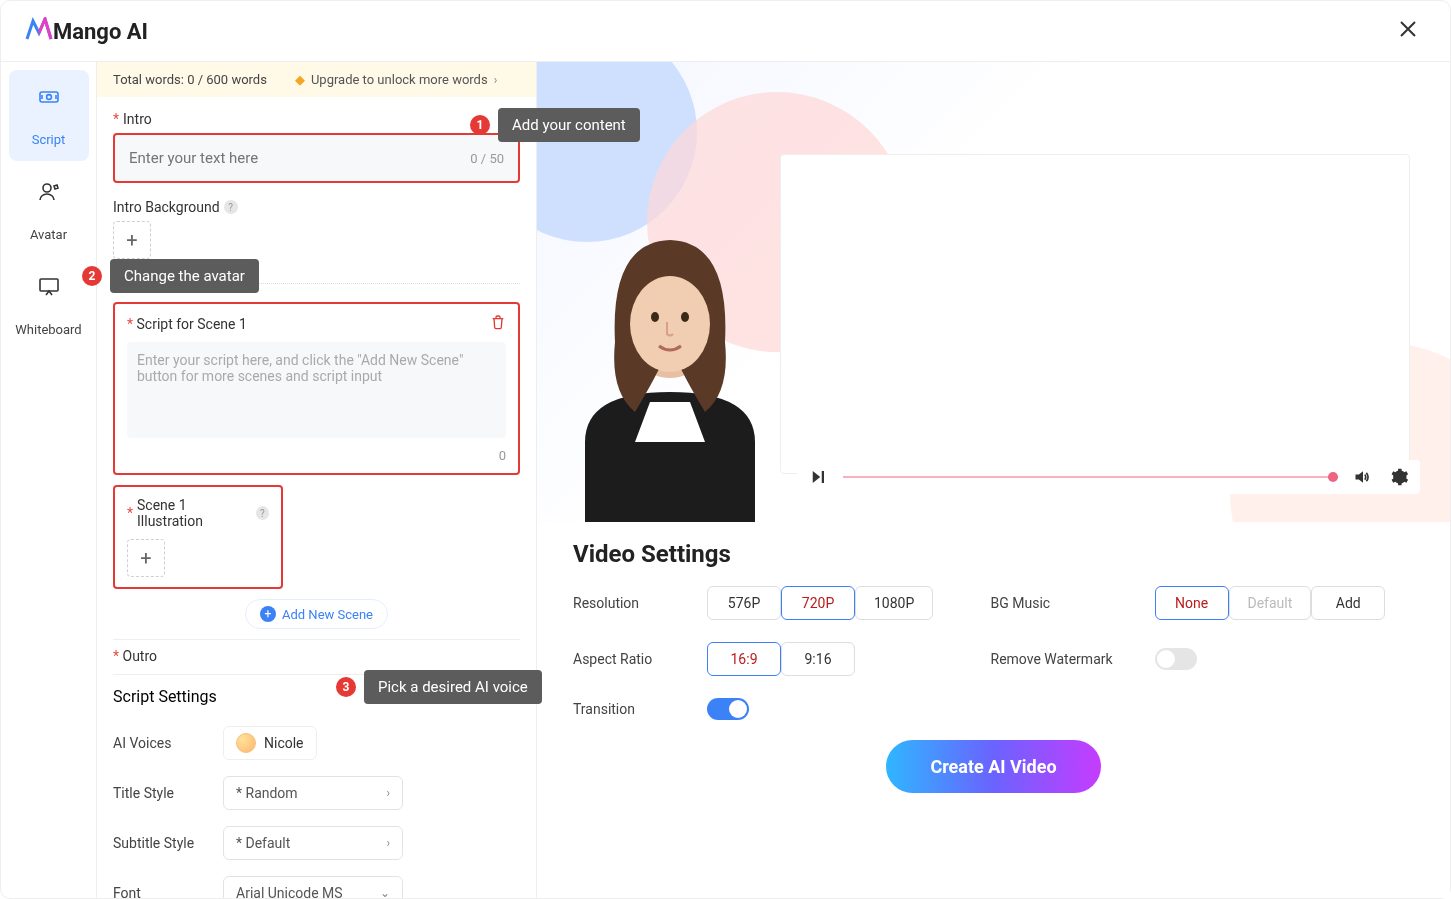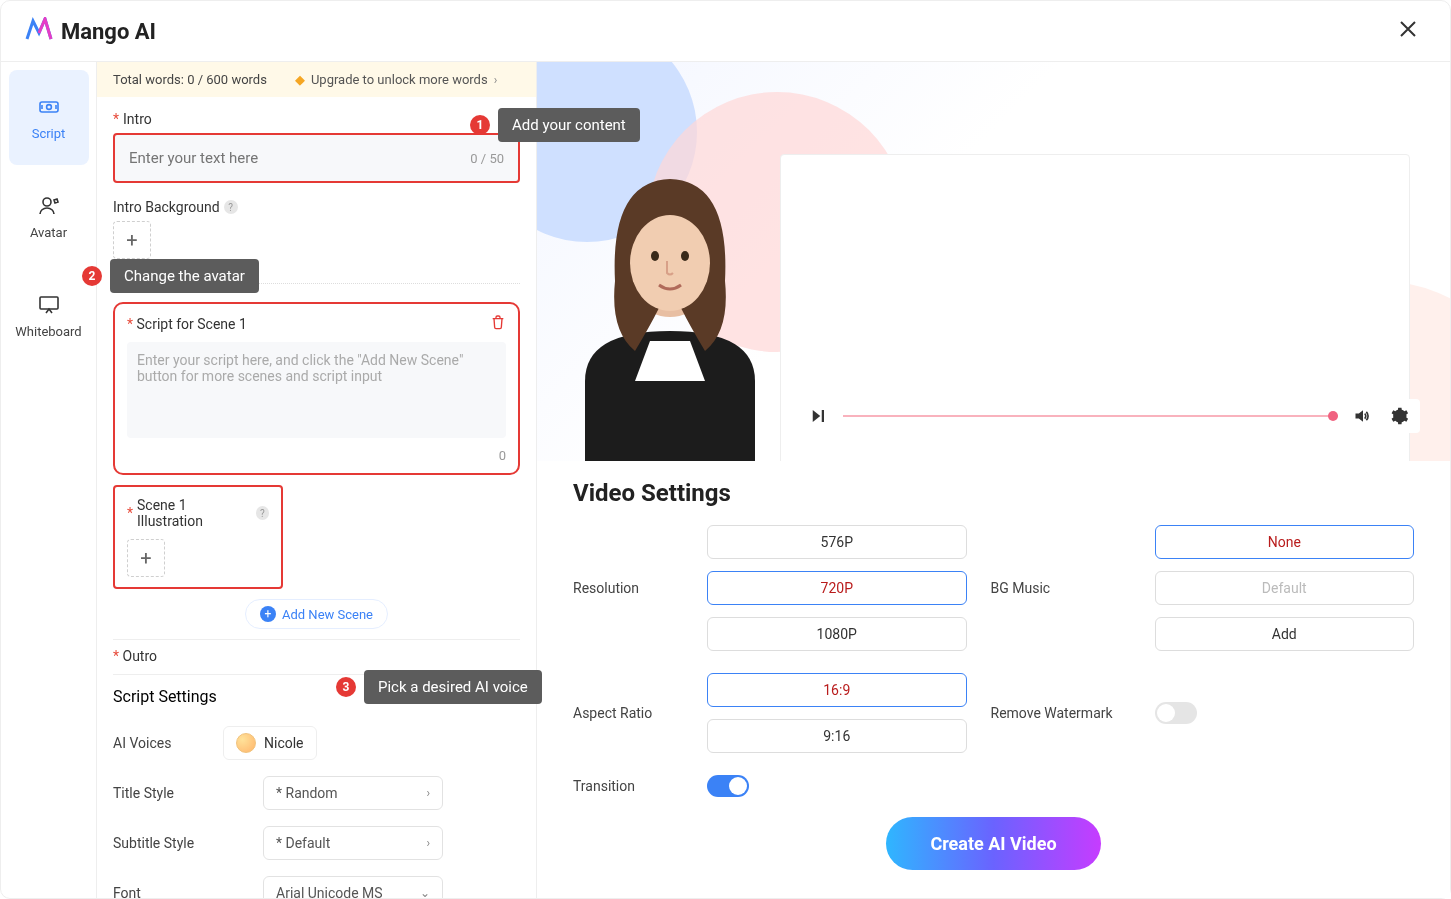--- a/index.html
+++ b/index.html
@@ -1,82 +1,82 @@
 <!DOCTYPE html>
 <html><head>
 <meta charset="utf-8">
 <style>
 * { box-sizing: border-box; margin: 0; padding: 0; font-family: -apple-system, BlinkMacSystemFont, "Segoe UI", Roboto, Arial, sans-serif; }
 body { background: #fff; width: 1451px; height: 899px; overflow: hidden; position: relative; }
 .app { display: flex; flex-direction: column; width: 100%; height: 100%; border: 1px solid #eee; border-radius: 10px; }
 
 
 .header { display: flex; align-items: center; justify-content: space-between; padding: 12px 24px; border-bottom: 1px solid #eee; }
-.logo { display: flex; align-items: center; gap: 8px; font-size: 22px; font-weight: 700; color: #222; }
+.logo { display: flex; align-items: center; font-size: 22px; font-weight: 700; color: #222; }
 .logo-mark { display: inline-block; }
 .close-x { font-size: 24px; cursor: pointer; color: #333; padding: 4px 8px; }
 
 
 .main { display: flex; flex: 1; overflow: hidden; }
 .sidebar { width: 96px; display: flex; flex-direction: column; align-items: center; padding-top: 8px; gap: 4px; border-right: 1px solid #eee; position: relative; }
-.side-item { display: flex; flex-direction: column; align-items: center; gap: 6px; padding: 24px 8px; cursor: pointer; font-size: 13px; color: #444; border-radius: 8px; width: 80px; }
+.side-item { display: flex; flex-direction: column; align-items: center; gap: 22px; padding: 14px 8px; cursor: pointer; font-size: 13px; color: #444; border-radius: 8px; width: 80px; }
 .side-item.active { background: #eaf2ff; color: #3b82f6; }
 .side-item .ico { width: 26px; height: 26px; display: flex; align-items: center; justify-content: center; }
 
 
 .left-panel { width: 440px; border-right: 1px solid #eee; display: flex; flex-direction: column; overflow: hidden; }
 .top-bar { display: flex; align-items: center; padding: 10px 16px; background: #fff9e8; font-size: 13px; color: #444; gap: 28px; }
 .top-bar .upgrade { display: flex; align-items: center; gap: 6px; color: #555; cursor: pointer; }
 .left-scroll { flex: 1; overflow-y: auto; padding: 14px 16px 20px 16px; }
 .field-label { font-size: 14px; color: #333; margin-bottom: 6px; display: flex; align-items: center; gap: 4px; }
 .req { color: #e74c3c; }
 .help-dot { width: 14px; height: 14px; border-radius: 50%; background: #e6e6e6; color: #999; font-size: 10px; display: inline-flex; align-items: center; justify-content: center; }
 .intro-input { border: 2px solid #e53935; border-radius: 4px; background: #f7f8fa; padding: 14px 14px; display: flex; justify-content: space-between; align-items: center; margin-bottom: 16px; }
 .intro-input input { border: none; background: transparent; outline: none; font-size: 15px; flex: 1; color: #333; }
 .intro-input .counter { font-size: 13px; color: #999; }
 .add-box { width: 38px; height: 38px; border: 1px dashed #cfcfcf; display: flex; align-items: center; justify-content: center; font-size: 20px; color: #666; cursor: pointer; border-radius: 4px; }
 .dotted-sep { border-top: 1px dotted #ddd; margin: 24px 0 18px 0; }
-.scene-block { border: 2px solid #e53935; border-radius: 10px; padding: 10px 12px; margin-bottom: 10px; }
+.scene-block { border: 2px solid #e53935; border-radius: 4px; padding: 10px 12px; margin-bottom: 10px; }
 .scene-head { display: flex; justify-content: space-between; align-items: center; margin-bottom: 8px; }
 .scene-head .ttl { font-size: 14px; color: #333; }
 .trash { color: #e53935; cursor: pointer; }
 .scene-textarea { width: 100%; min-height: 96px; background: #f7f8fa; border: none; outline: none; resize: none; font-size: 14px; color: #333; padding: 10px; border-radius: 4px; }
 .scene-textarea::placeholder { color: #aaa; }
 .ta-counter { text-align: right; font-size: 13px; color: #999; padding-top: 6px; }
 .illus-block { border: 2px solid #e53935; border-radius: 4px; padding: 10px 12px; margin-bottom: 10px; width: 170px; }
 .add-scene-row { display: flex; justify-content: center; margin: 6px 0 10px 0; }
 .add-scene-btn { border: 1px solid #e5eeff; background: #fff; color: #3b82f6; font-size: 13px; padding: 6px 14px; border-radius: 16px; display: flex; align-items: center; gap: 6px; cursor: pointer; }
 .outro-row { padding: 8px 0 10px 0; font-size: 14px; color: #333; border-top: 1px solid #eee; margin-top: 6px; }
 
 
 .settings-hdr { display: flex; justify-content: space-between; align-items: center; padding: 12px 0; border-top: 1px solid #eee; font-weight: 400; font-size: 16px; cursor: pointer; }
 .setting-row { display: flex; align-items: center; gap: 18px; padding: 8px 0; font-size: 14px; color: #333; }
 .setting-row .lbl { width: 92px; color: #444; }
-.select-like { border: 1px solid #e2e2e2; border-radius: 6px; padding: 8px 12px; min-width: 180px; display: flex; justify-content: space-between; align-items: center; cursor: pointer; color: #555; font-size: 14px; background: #fff; margin-left: 40px; }
+.select-like { border: 1px solid #e2e2e2; border-radius: 6px; padding: 8px 12px; min-width: 180px; display: flex; justify-content: space-between; align-items: center; cursor: pointer; color: #555; font-size: 14px; background: #fff; }
 .voice-chip { display: flex; align-items: center; gap: 8px; border: 1px solid #eee; border-radius: 6px; padding: 6px 12px; cursor: pointer; }
 .voice-chip .av { width: 20px; height: 20px; border-radius: 50%; background: radial-gradient(circle at 30% 30%, #ffe29a, #ffb56b); border: 1px solid #f0c27b; }
 
 
 .right-panel { flex: 1; display: flex; flex-direction: column; background: #fff; }
 .preview { position: relative; height: 460px; background: linear-gradient(135deg, #f3f6ff 0%, #fff 40%, #fff 100%); overflow: hidden; }
 .blob1 { position: absolute; width: 220px; height: 220px; border-radius: 50%; background: #cfe0ff; top: -40px; left: -60px; }
 .blob2 { position: absolute; width: 260px; height: 260px; border-radius: 50%; background: #ffd7d7; top: 30px; left: 110px; opacity: .7; }
 .blob3 { position: absolute; width: 300px; height: 300px; border-radius: 50%; background: #ffe6e0; bottom: -120px; right: -80px; opacity: .6; }
 .board { position: absolute; right: 40px; top: 92px; width: 630px; height: 320px; background: #fff; border: 1px solid #eee; border-radius: 4px; }
 .avatar-img { position: absolute; left: 18px; bottom: 0; width: 230px; height: 310px; }
 .player-bar { position: absolute; left: 260px; right: 30px; bottom: 28px; height: 34px; background: #fff; display: flex; align-items: center; gap: 14px; padding: 0 10px; border-radius: 4px; }
 .play-line { flex: 1; height: 2px; background: #f9b2bd; position: relative; }
 .play-line::after { content: ""; position: absolute; right: 0; top: -4px; width: 10px; height: 10px; background: #f06280; border-radius: 50%; }
 .icon-btn { width: 22px; height: 22px; display: flex; align-items: center; justify-content: center; cursor: pointer; color: #333; }
 
 
 .vsettings { padding: 18px 36px; }
 .vsettings h2 { font-size: 24px; margin-bottom: 18px; color: #222; }
 .vs-grid { display: grid; grid-template-columns: 110px 1fr 140px 1fr; row-gap: 22px; column-gap: 24px; align-items: center; font-size: 14px; color: #444; }
-.btn-group { display: flex; gap: 12px; flex-direction: column; }
+.btn-group { display: flex; gap: 0; }
 .opt-btn { border: 1px solid #ddd; background: #fff; padding: 8px 18px; border-radius: 6px; font-size: 14px; cursor: pointer; color: #333; min-width: 74px; text-align: center; }
 .opt-btn.active { border-color: #3b82f6; color: #b91c1c; }
 .opt-btn.muted { color: #bbb; }
 .toggle { width: 42px; height: 22px; border-radius: 11px; background: #3b82f6; position: relative; cursor: pointer; }
 .toggle::after { content: ""; position: absolute; right: 2px; top: 2px; width: 18px; height: 18px; background: #fff; border-radius: 50%; }
 .toggle.off { background: #e5e5e5; }
 .toggle.off::after { left: 2px; right: auto; }
 
 
 .cta-row { display: flex; justify-content: center; padding: 20px 0 10px 0; }

